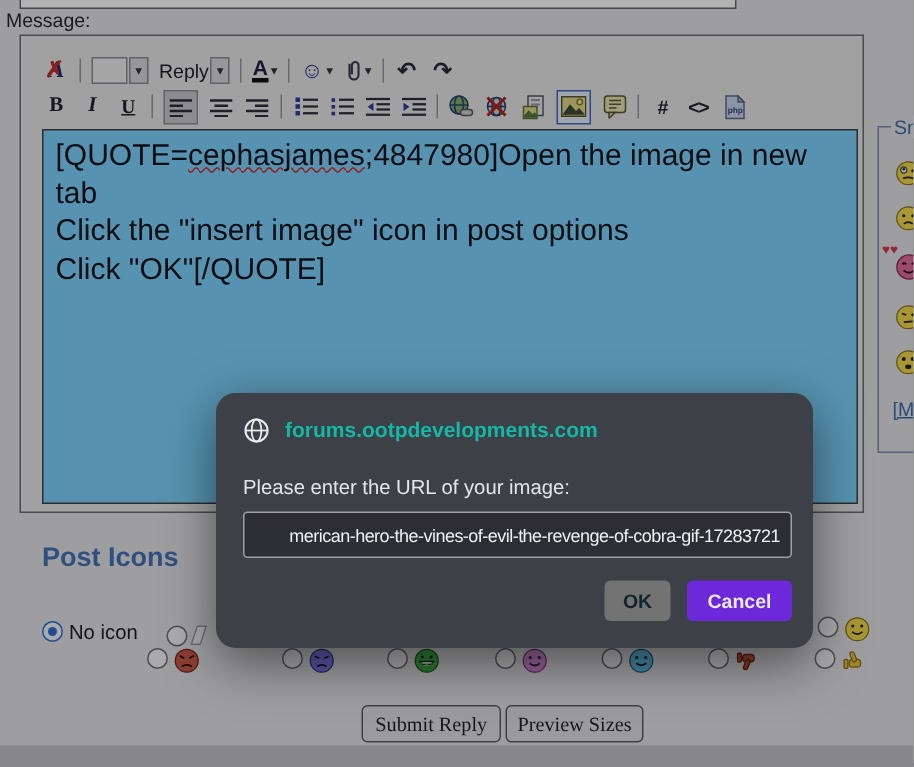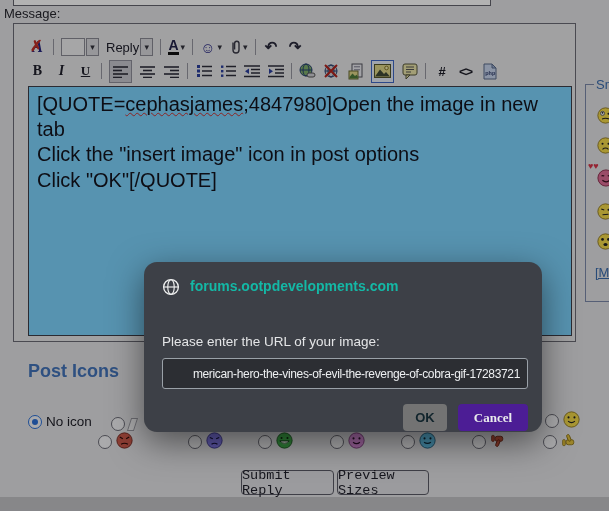--- a/index.html
+++ b/index.html
@@ -49,47 +49,47 @@
   .ps{position:absolute;left:11px;}
   .morelink{position:absolute;left:9px;top:180px;color:#3a6cae;font-size:13px;text-decoration:underline;}
 
   .pi-head{position:absolute;left:28px;top:361px;color:#4373b9;font-size:18px;font-weight:bold;}
   .pi-desc{position:absolute;left:28px;top:389px;color:#26262e;font-size:13.5px;}
   .radio{width:12px;height:12px;border-radius:50%;border:1.5px solid #6d6d78;
     background:#f4f4f6;display:inline-block;position:relative;}
   .radio.sel{border-color:#2b6fd6;}
   .radio.sel::after{content:"";position:absolute;left:3px;top:3px;width:6px;height:6px;
     border-radius:50%;background:#2b6fd6;}
-  .pirow{position:absolute;display:flex;align-items:flex-end;gap:4px;font-size:13.5px;color:#1d1d26;}
+  .pirow{position:absolute;display:flex;align-items:flex-start;gap:4px;font-size:13.5px;color:#1d1d26;}
   .sliver{width:5px;height:11px;background:#f2f2f4;transform:skewX(-18deg);border:1px solid #9a9aa2;}
 
   .btn{position:absolute;height:23px;background:#dfdfe2;border:1px solid #5b5b66;
     border-radius:4px;font-size:13.5px;color:#1f1f2a;display:flex;
-    align-items:center;justify-content:center;font-family:Liberation Mono, monospace;}
+    align-items:center;justify-content:center;font-family:Liberation Serif, serif;}
 
   .footstrip{position:absolute;left:0;top:497px;width:609px;height:14px;background:#c2c2c5;}
 
   
   .dim{position:absolute;inset:0;background:rgba(0,0,0,0.30);z-index:5;}
 
   
   .dlg{position:absolute;left:144px;top:262px;width:398px;height:170px;z-index:10;
     background:#3d4047;border-radius:13px;box-shadow:0 10px 34px rgba(0,0,0,.5);
     padding:16px 14px 14px 18px;box-sizing:border-box;color:#e9eaec;}
   .dlg-head{display:flex;align-items:flex-start;gap:10px;font-size:14px;font-weight:bold;color:#14b8a6;}
-  .dlg-prompt{margin-top:38px;font-size:13.5px;color:#e4e5e7;}
+  .dlg-prompt{margin-top:21px;font-size:13.5px;color:#e4e5e7;}
   .dlg-input{margin-top:9px;width:100%;box-sizing:border-box;height:31px;
     background:#2c2e33;border:1.5px solid #9aa1a8;border-radius:3px;
     color:#eef0f2;font-size:12px;letter-spacing:-0.35px;padding:0 7px;
     font-family:"Liberation Sans",sans-serif;direction:rtl;outline:none;}
   .dlg-foot{margin-top:15px;display:flex;justify-content:flex-end;gap:11px;}
   .dbtn{height:27px;border:none;border-radius:4px;font-size:13px;font-weight:bold;
     font-family:"Liberation Sans",sans-serif;display:flex;align-items:center;justify-content:center;}
   .dbtn.ok{width:44px;background:#737373;color:#11242c;}
-  .dbtn.cancel{width:70px;background:#4c1d95;color:#e9eaec;font-family:Liberation Serif, serif;}
+  .dbtn.cancel{width:70px;background:#6d28d9;color:#e9eaec;}
 </style>
 </head>
 <body>
 
 <div id="screen">
 
   <div class="title-box"></div>
   <div class="msg-label">Message:</div>
 
   <div class="editor">

